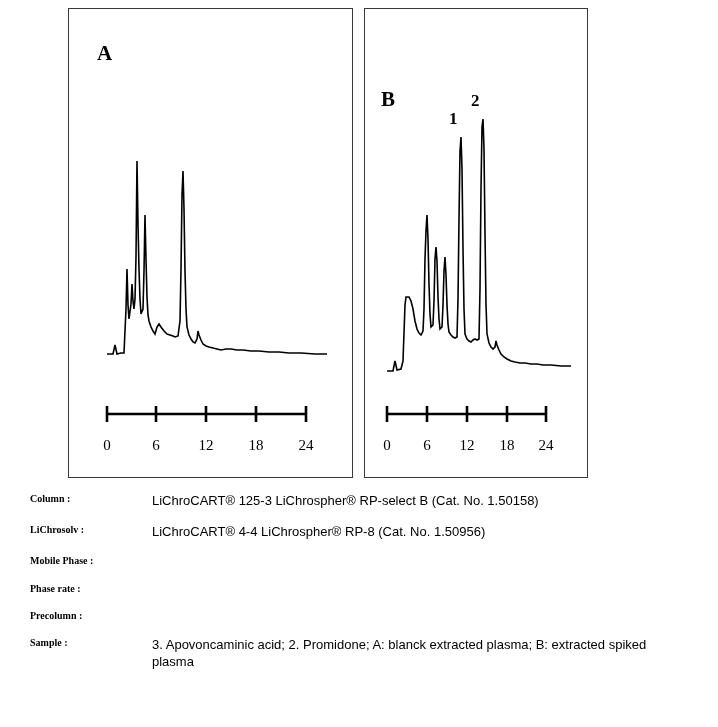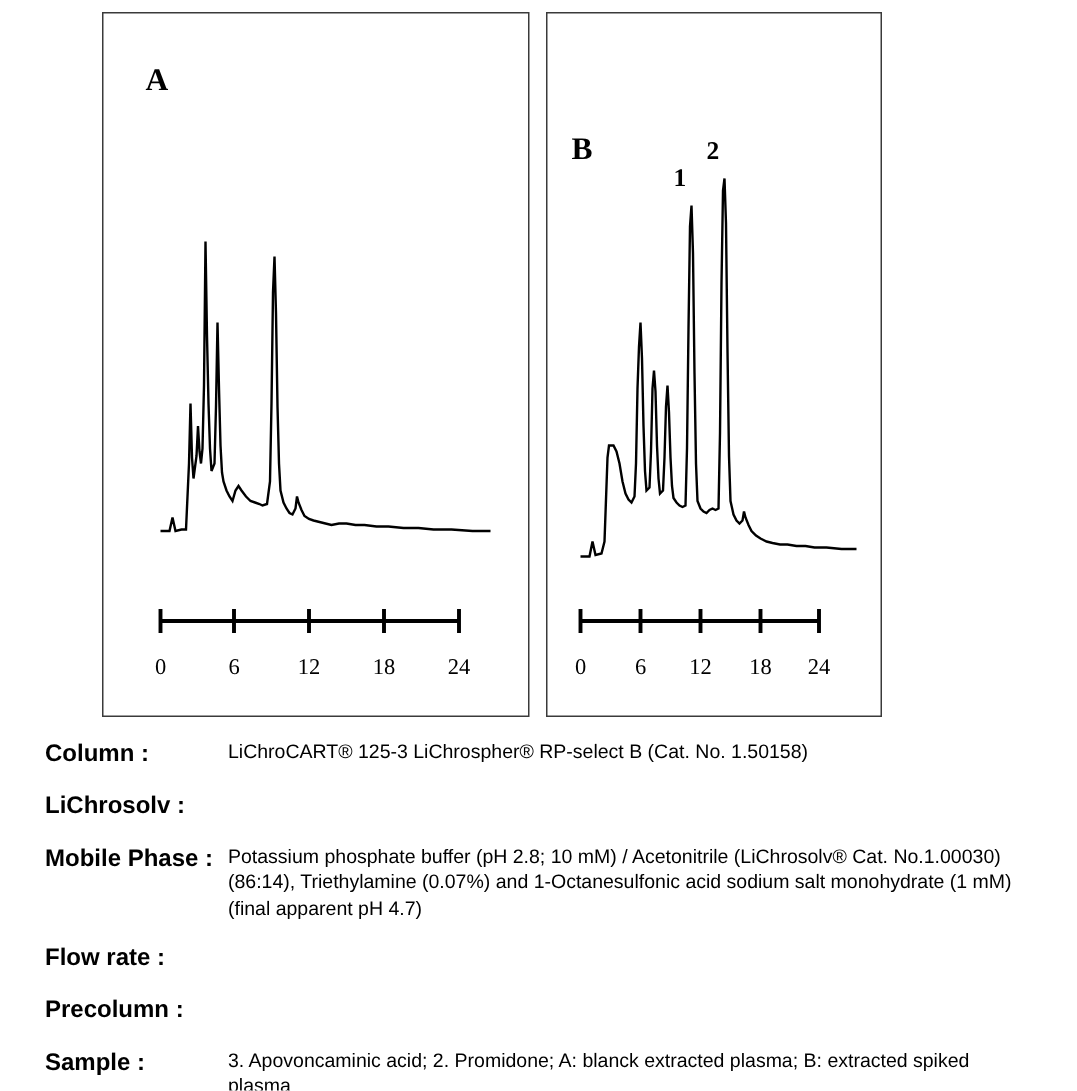--- a/index.html
+++ b/index.html
@@ -58,24 +58,24 @@
     width:660px;
   }
   .cond-row{
     display:flex;
     align-items:flex-start;
     margin-bottom:14px;
   }
   .cond-label{
     width:116px;
     flex:0 0 116px;
-    font-size:16px;
+    font-size:10px;
     font-weight:bold;
     line-height:1.32;
-    font-family:Liberation Sans, sans-serif;
+    font-family:Liberation Serif, serif;
   }
   .cond-value{
     flex:1;
     font-size:13px;
     line-height:1.32;
     font-family:"Liberation Sans", sans-serif;
     padding-left:6px;
   }
 </style>
 </head>
@@ -167,29 +167,29 @@
 
 <div class="conditions">
 
   <div class="cond-row">
     <div class="cond-label">Column :</div>
     <div class="cond-value">LiChroCART® 125-3 LiChrospher® RP-select B  (Cat. No. 1.50158)</div>
   </div>
 
   <div class="cond-row">
     <div class="cond-label">LiChrosolv :</div>
+    <div class="cond-value">LiChroCART® 4-4 LiChrospher® RP-8  (Cat. No. 1.50956)</div>
   </div>
 
   <div class="cond-row">
     <div class="cond-label">Mobile Phase :</div>
-    <div class="cond-value">Potassium phosphate buffer (pH 2.8; 10 mM) / Acetonitrile (LiChrosolv® Cat. No.1.00030) (86:14), Triethylamine (0.07%) and 1-Octanesulfonic acid sodium salt monohydrate (1 mM) (final apparent pH 4.7)</div>
   </div>
 
   <div class="cond-row">
-    <div class="cond-label">Flow rate :</div>
+    <div class="cond-label">Phase rate :</div>
   </div>
 
   <div class="cond-row">
     <div class="cond-label">Precolumn :</div>
   </div>
 
   <div class="cond-row">
     <div class="cond-label">Sample :</div>
     <div class="cond-value">3. Apovoncaminic acid; 2. Promidone; A: blanck extracted plasma; B: extracted spiked plasma</div>
   </div>

